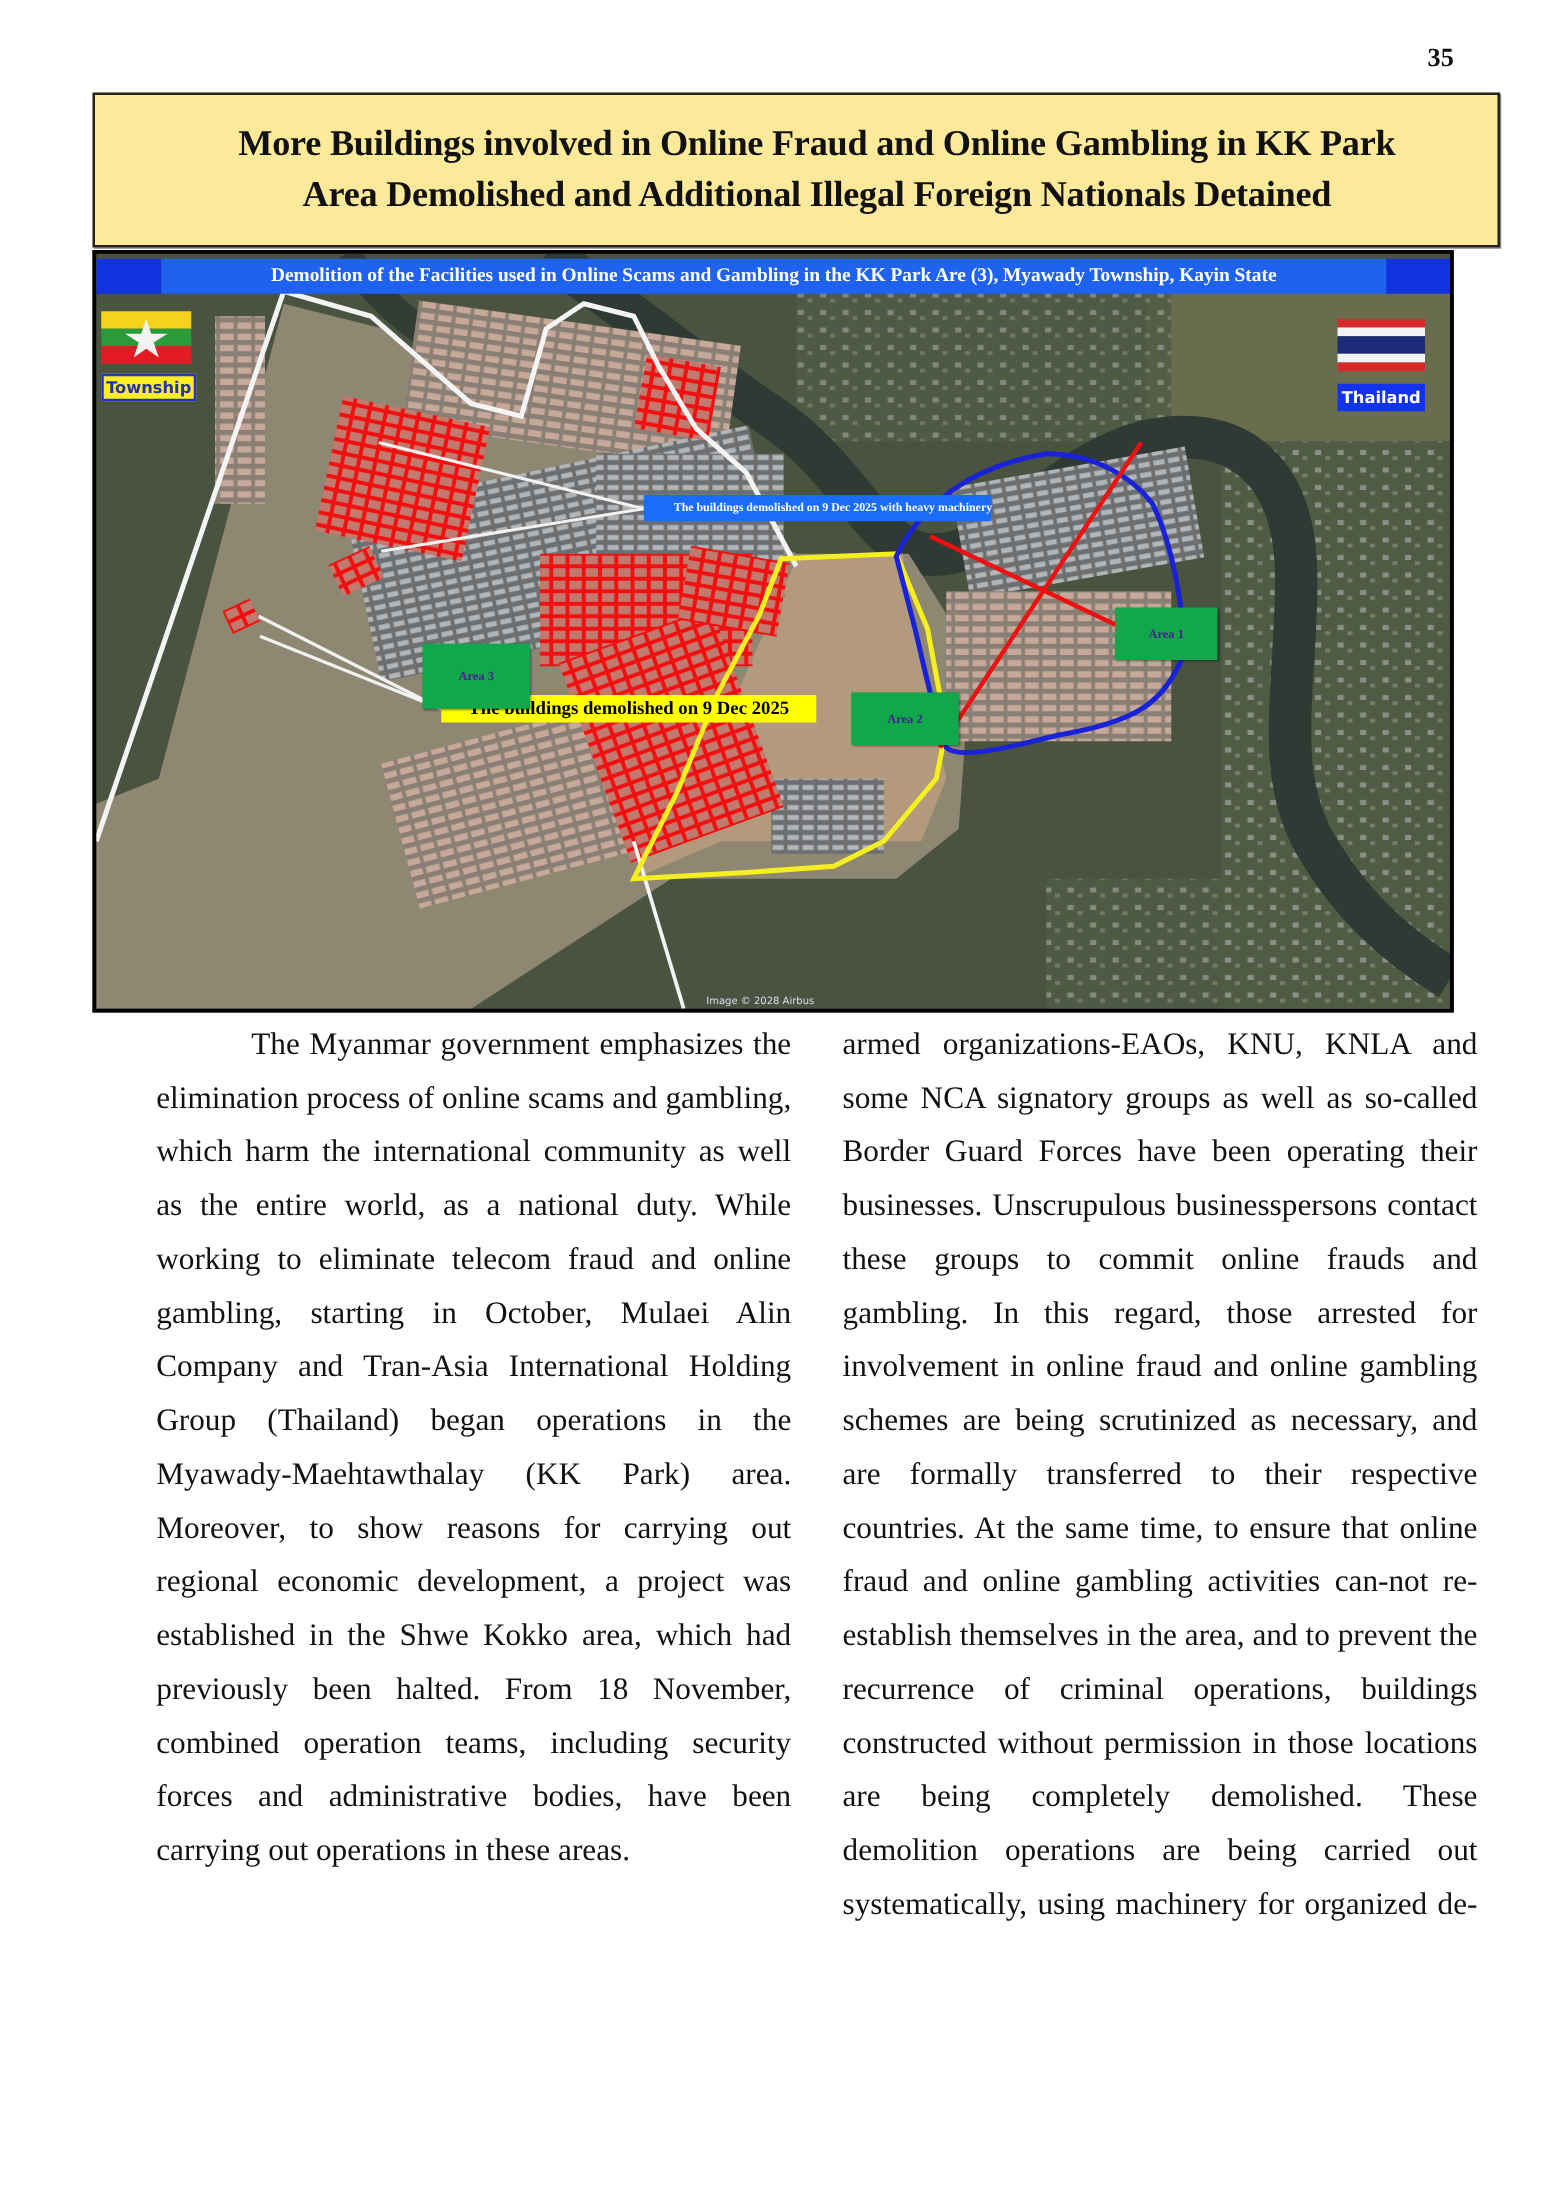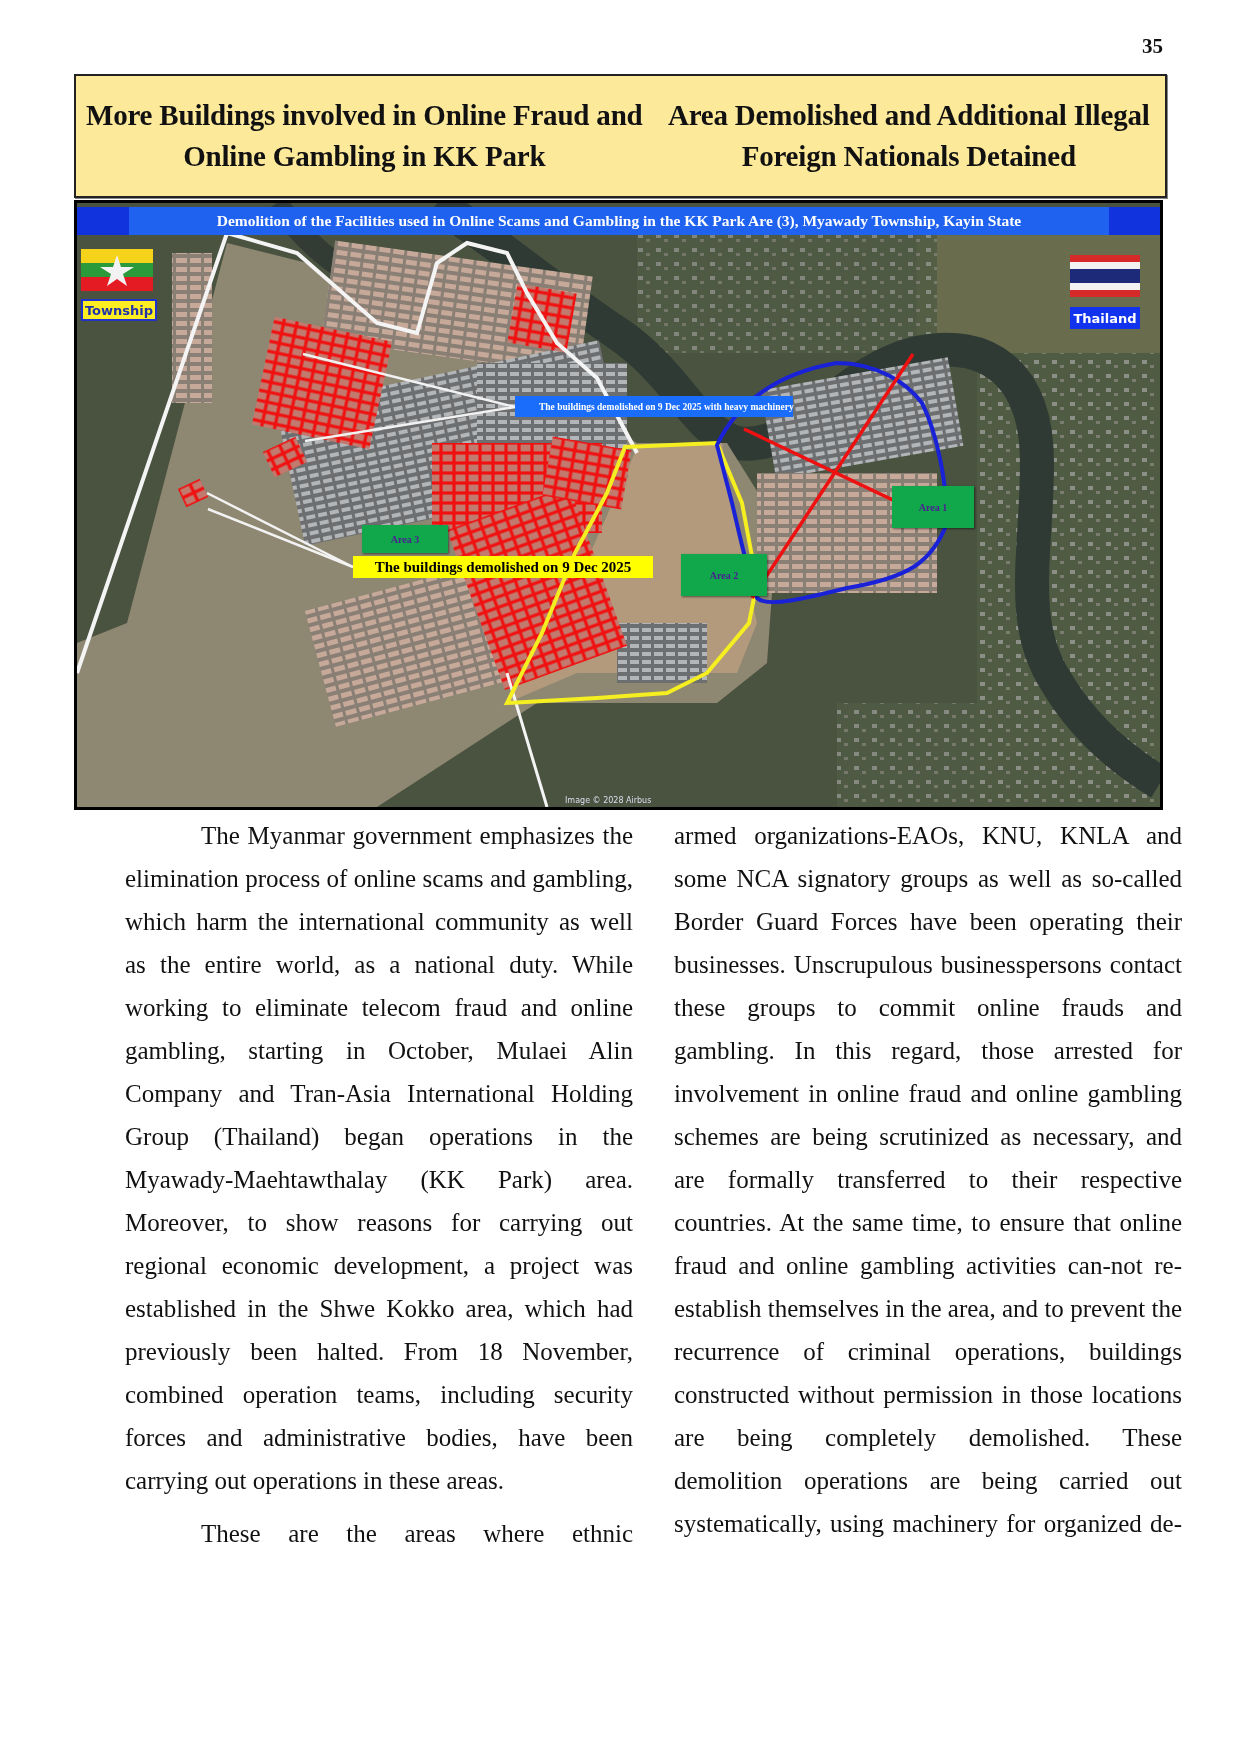--- a/index.html
+++ b/index.html
@@ -1,32 +1,32 @@
 <!DOCTYPE html>
 <html><head>
 <meta charset="utf-8">
 <style>
   html, body { margin:0; padding:0; background:#ffffff; }
   body { width:1241px; height:1755px; position:relative; overflow:hidden; font-family:"Liberation Serif","DejaVu Serif",serif; color:#111; }
   .page-number { position:absolute; right:78px; top:34px; font-weight:bold; font-size:21px; }
-  .title-box { position:absolute; left:74px; top:74px; width:1089px; height:120px; background:#fde99a; border:2px solid #222; box-shadow:1px 1px 0 #888; display:flex; flex-direction:row; justify-content:center; align-items:center; }
+  .title-box { position:absolute; left:74px; top:74px; width:1089px; height:120px; background:#fde99a; border:2px solid #222; box-shadow:1px 1px 0 #888; display:flex; flex-direction:column; justify-content:center; align-items:center;padding-left:33px; }
   .title-box .line { font-weight:bold; font-size:29px; line-height:41px; text-align:center; letter-spacing:-0.2px; }
   .figure { position:absolute; left:74px; top:200px; width:1089px; height:610px; border:3px solid #000; box-sizing:border-box; overflow:hidden; background:#3a4033; }
   .figure svg.map { position:absolute; left:0; top:0; width:100%; height:100%; }
   .caption-banner { position:absolute; left:52px; top:4px; width:980px; height:28px; background:#1f62f0; color:#fff; font-weight:bold; font-size:15.5px; display:flex; align-items:center; justify-content:center; }
   .caption-banner-side { position:absolute; top:4px; height:28px; width:52px; background:#1133dd; }
   .flag-label { position:absolute; font-family:"DejaVu Sans","Liberation Sans",sans-serif; font-weight:bold; font-size:13px; display:flex; align-items:center; justify-content:center; box-sizing:border-box; }
   .label-myanmar { left:4px; top:96px; width:76px; height:22px; background:#ffee22; color:#2233aa; border:2px solid #2233cc; }
   .label-thailand { left:993px; top:104px; width:70px; height:22px; background:#1133ee; color:#fff; }
   .callout-blue { position:absolute; left:438px; top:193px; width:278px; height:21px; background:#1a6dfa; color:#fff; font-weight:bold; font-size:9.5px; display:flex; align-items:center; padding-left:24px; box-sizing:border-box; white-space:nowrap; }
   .callout-yellow { position:absolute; left:276px; top:353px; width:300px; height:22px; background:#ffff00; color:#000; font-weight:bold; font-size:15px; display:flex; align-items:center; justify-content:center; white-space:nowrap; }
   .area-tag { position:absolute; background:#10a84a; color:#4c1d95; font-weight:bold; font-size:10px; display:flex; align-items:center; justify-content:center; box-shadow:1px 1px 2px rgba(0,0,0,.5); }
   .area-1 { left:815px; top:283px; width:82px; height:42px; }
   .area-2 { left:604px; top:327px; width:86px; height:42px;margin-top:24px; }
-  .area-3 { left:261px; top:322px; width:86px; height:28px;margin-left:24px; }
+  .area-3 { left:261px; top:312px; width:86px; height:52px; }
   .credit { position:absolute; left:488px; top:593px; font-family:"DejaVu Sans","Liberation Sans",sans-serif; font-size:8px; color:#dde; }
   .column { position:absolute; top:814px; width:508px; font-size:25px; line-height:43px; text-align:justify;margin-left:36px; }
   .column p { margin:0; }
   .col-left { left:89px; }
   .col-right { left:638px; }
   .indent { text-indent:76px; }
   .gap { margin-top:10px !important; }
 </style>
 </head>
 <body>
@@ -132,18 +132,17 @@
 
   <div class="area-tag area-1">Area 1</div>
   <div class="area-tag area-2">Area 2</div>
   <div class="area-tag area-3">Area 3</div>
 
   <div class="credit">Image © 2028 Airbus</div>
 </div>
 
 <div class="column col-left">
   <p class="indent">The Myanmar government emphasizes the elimination process of online scams and gambling, which harm the international community as well as the entire world, as a national duty. While working to eliminate telecom fraud and online gambling, starting in October, Mulaei Alin Company and Tran-Asia International Holding Group (Thailand) began operations in the Myawady-Maehtawthalay (KK Park) area. Moreover, to show reasons for carrying out regional economic development, a project was established in the Shwe Kokko area, which had previously been halted. From 18 November, combined operation teams, including security forces and administrative bodies, have been carrying out operations in these areas.</p>
-  <p class="indent gap" style="text-align-last:justify;">These are the areas where ethnic</p>
 </div>
 
 <div class="column col-right">
   <p style="text-align-last:justify;">armed organizations-EAOs, KNU, KNLA and some NCA signatory groups as well as so-called Border Guard Forces have been operating their businesses. Unscrupulous businesspersons contact these groups to commit online frauds and gambling. In this regard, those arrested for involvement in online fraud and online gambling schemes are being scrutinized as necessary, and are formally transferred to their respective countries. At the same time, to ensure that online fraud and online gambling activities can-not re-establish themselves in the area, and to prevent the recurrence of criminal operations, buildings constructed without permission in those locations are being completely demolished. These demolition operations are being carried out systematically, using machinery for organized de-</p>
 </div>
 
 </body></html>

